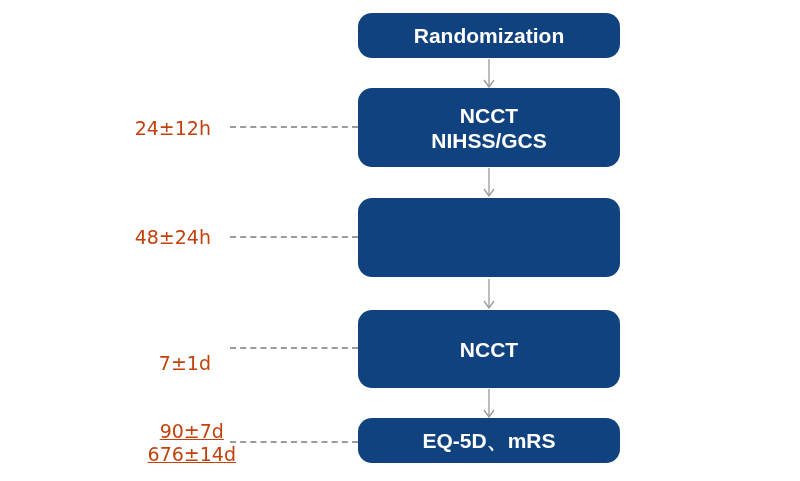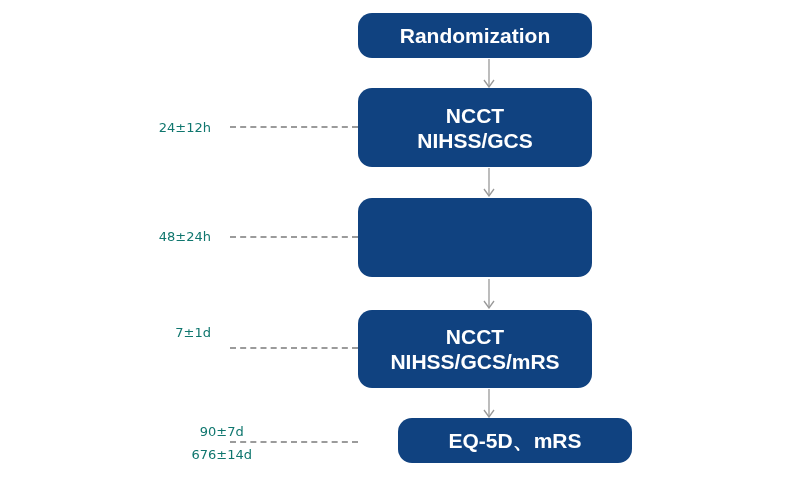--- a/index.html
+++ b/index.html
@@ -11,39 +11,39 @@
     position: relative;
     width: 800px;
     height: 481px;
     background: #ffffff;
     overflow: hidden;
     font-family: "Liberation Sans", sans-serif;
   }
   .flow-box {
     position: absolute;
     left: 358px;
-    width: 234px;
+    width: 262px;
     background: #104280;
     border-radius: 14px;
     color: #ffffff;
     font-weight: bold;
     font-size: 21px;
     line-height: 25px;
     text-align: center;
     display: flex;
     flex-direction: column;
     align-items: center;
     justify-content: center;
   }
   .flow-box .box-line:empty { display: none; }
   #box-randomization { top: 13px;  height: 45px; }
   #box-ncct-1        { top: 88px;  height: 79px; }
   #box-ctp-mri       { top: 198px; height: 79px; }
   #box-ncct-2        { top: 310px; height: 78px; }
-  #box-eq5d          { top: 418px; height: 45px; margin-left: 40px; }
+  #box-eq5d          { top: 418px; height: 45px; }
 
   .down-arrow {
     position: absolute;
     left: 482px;
     display: block;
   }
   #arrow-1 { top: 59px; }
   #arrow-2 { top: 168px; }
   #arrow-3 { top: 279px; }
   #arrow-4 { top: 389px; }
@@ -56,35 +56,36 @@
     border-top: 2px dashed #9b9b9b;
   }
   #conn-1 { top: 126px; }
   #conn-2 { top: 236px; }
   #conn-3 { top: 347px; }
   #conn-4 { top: 441px; }
 
   .time-label {
     position: absolute;
     right: 589px;
-    color: #0f766e;
+    color: #c2410c;
     font-family: "DejaVu Sans", sans-serif;
-    font-size: 13px;
+    font-size: 19px;
     line-height: 22px;
     text-align: right;
     white-space: nowrap;
   }
   #time-1 { top: 117px; }
   #time-2 { top: 226px; }
-  #time-3 { top: 322px; }
+  #time-3 { top: 352px; }
   #time-4 {
     top: 420px;
-    right: 548px;
+    right: 564px;
     text-align: center;
     line-height: 23px;
+    text-decoration: underline;
   }
 </style>
 </head>
 <body>
 
 <div id="canvas">
 
   <div class="flow-box" id="box-randomization">
     <span class="box-line">Randomization</span>
   </div>
@@ -113,21 +114,20 @@
 
   <svg class="down-arrow" id="arrow-3" width="14" height="30" viewBox="0 0 14 30">
     <line x1="7" y1="0" x2="7" y2="28" stroke-width="1.3" fill="none" stroke="#999999"></line>
     <path d="M2,22 L7,29 L12,22" fill="none" stroke-width="1.3" stroke="#999999"></path>
   </svg>
 
   <div class="time-label" id="time-3">7±1d</div>
   <div class="dashed-connector" id="conn-3"></div>
   <div class="flow-box" id="box-ncct-2">
     <span class="box-line">NCCT</span>
-    <span class="box-line">NIHSS/GCS/mRS</span>
   </div>
 
   <svg class="down-arrow" id="arrow-4" width="14" height="29" viewBox="0 0 14 29">
     <line x1="7" y1="0" x2="7" y2="27" stroke-width="1.3" fill="none" stroke="#999999"></line>
     <path d="M2,21 L7,28 L12,21" fill="none" stroke-width="1.3" stroke="#999999"></path>
   </svg>
 
   <div class="time-label" id="time-4">
     <div>90±7d</div>
     <div>676±14d</div>

